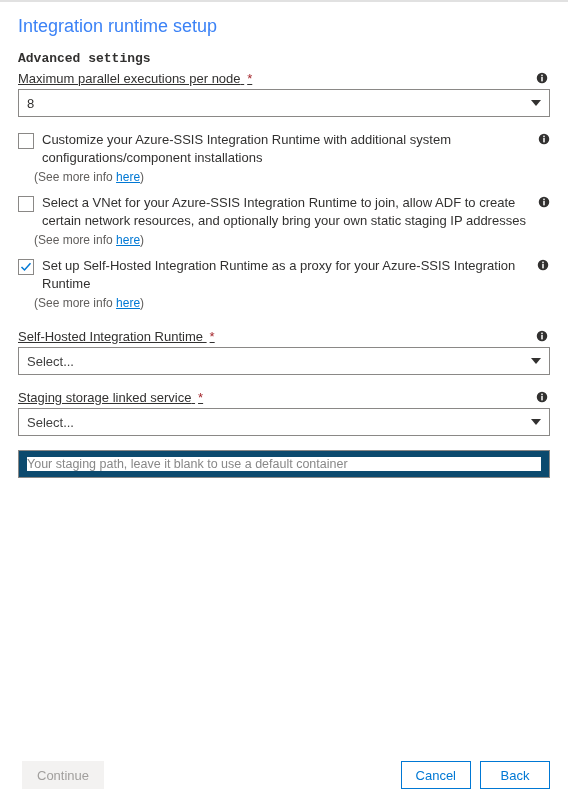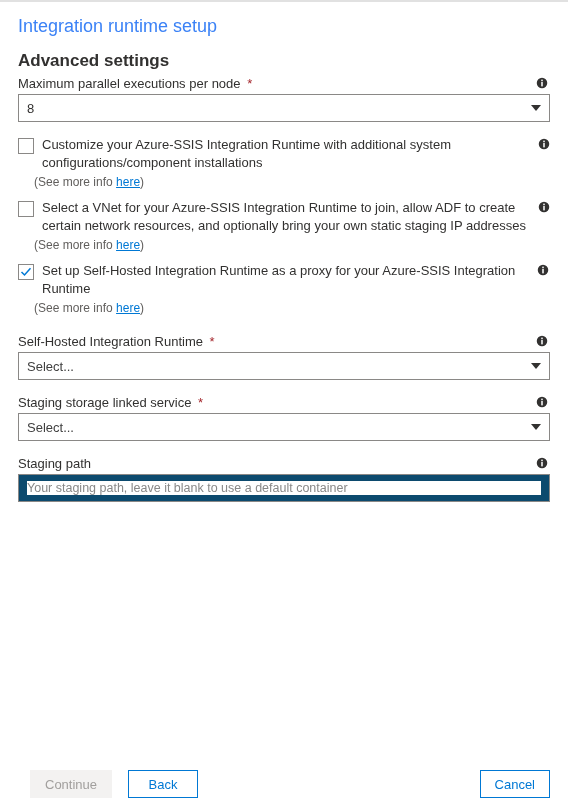--- a/index.html
+++ b/index.html
@@ -16,29 +16,31 @@
     .panel {
       padding: 14px 18px 0 18px;
     }
     .panel-title {
       font-size: 18px;
       font-weight: 400;
       color: #3b82f6;
       margin-bottom: 14px;
     }
     .section-title {
-      font-size: 17px;
+      font-size: 13px;
       font-weight: 700;
+      font-family: Liberation Mono, monospace;
     }
     .field-row-header {
       display: flex;
       align-items: center;
       justify-content: space-between;
       margin-bottom: 3px;
       margin-top: 4px;
+      text-decoration: underline;
     }
     .field-label {
       font-size: 13px;
       color: #323130;
     }
     .req { color: #a4262c; margin-left: 3px; }
     .info-icon-wrap {
       display: flex;
       align-items: center;
       justify-content: center;
@@ -130,26 +132,26 @@
       border: none;
       outline: none;
       width: 100%;
       font-size: 12.5px;
       font-family: inherit;
       color: #323130;
     }
     .text-input input::placeholder { color: #888; font-style: normal; }
     .button-bar {
       position: absolute;
-      bottom: 0; left: 12px; right: 0;
+      bottom: 0; left: 4px; right: 0;
       height: 46px;
       display: flex;
-      align-items: center;
+      align-items: flex-start;
       padding: 0 18px;
-      gap: 16px;
+      gap: 9px;
       background: #fff;
     }
     .btn {
       min-width: 70px;
       height: 28px;
       display: flex;
       align-items: center;
       justify-content: center;
       font-size: 13px;
       font-family: inherit;
@@ -287,32 +289,22 @@
           <rect x="7" y="6.5" width="2" height="6" fill="#fff"></rect>
           <rect x="7" y="3.5" width="2" height="2" fill="#fff"></rect>
         </svg>
     </span>
   </div>
   <div class="select-box">
     <span class="value placeholder">Select...</span>
     <span class="caret"></span>
   </div>
 
-  <div class="field-row-header" style="margin-top:10px">
-    <span class="field-label">Staging path</span>
-    <span class="info-icon-wrap">
-      <svg class="info-icon" viewBox="0 0 16 16">
-          <circle cx="8" cy="8" r="7"></circle>
-          <rect x="7" y="6.5" width="2" height="6" fill="#fff"></rect>
-          <rect x="7" y="3.5" width="2" height="2" fill="#fff"></rect>
-        </svg>
-    </span>
-  </div>
   <div class="text-input">
     <input type="text" placeholder="Your staging path, leave it blank to use a default container" style="">
   </div>
 </div>
 
 <div class="button-bar">
   <div class="btn btn-continue">Continue</div>
+  <div class="btn btn-cancel">Cancel</div>
   <div class="btn btn-back">Back</div>
-  <div class="btn btn-cancel">Cancel</div>
 </div>
 
 </body></html>

